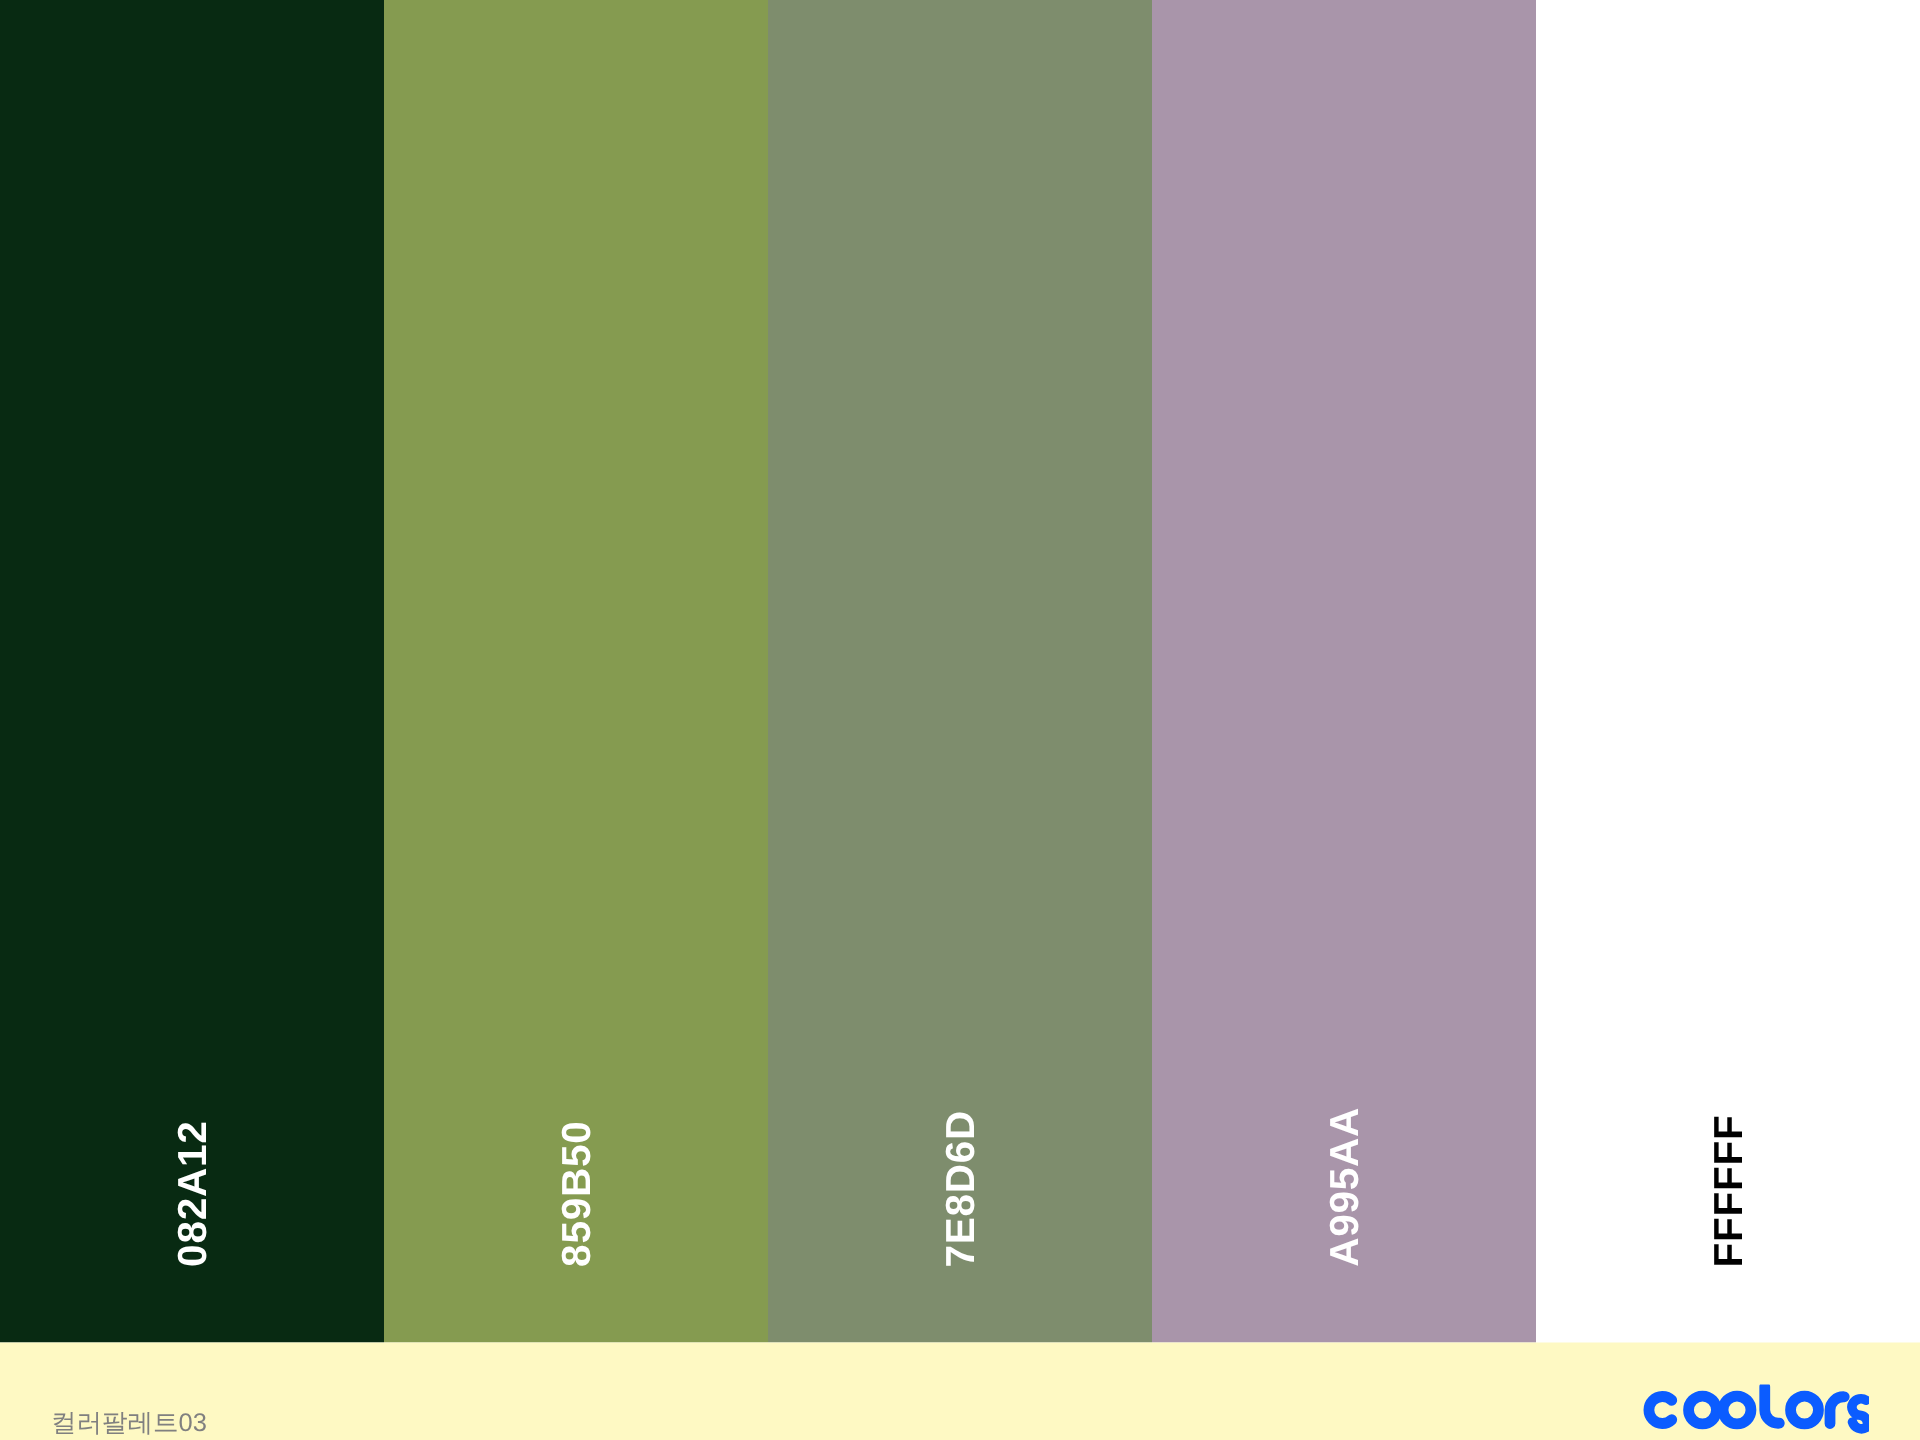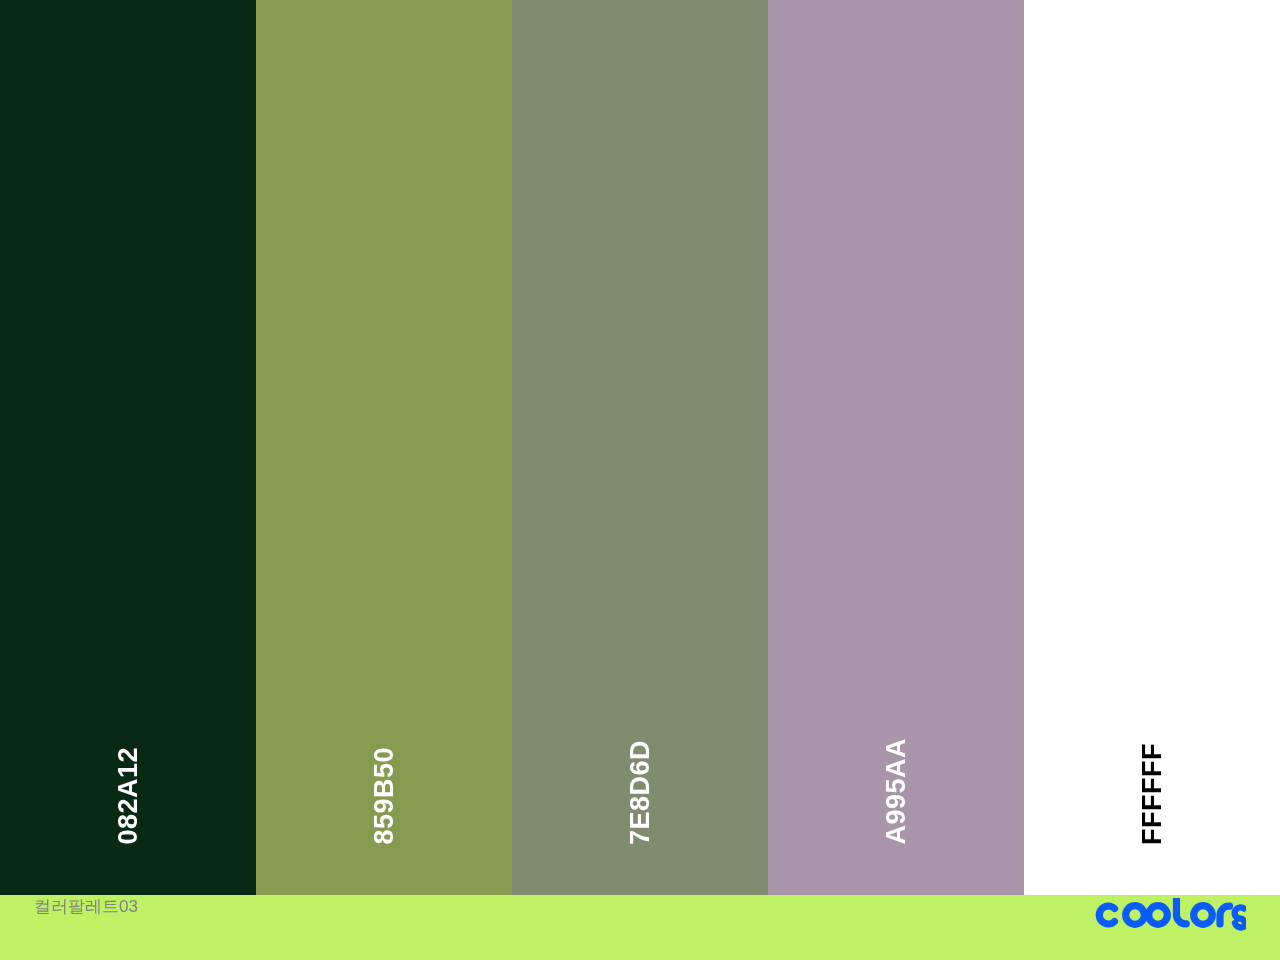--- a/index.html
+++ b/index.html
@@ -51,24 +51,24 @@
     margin-bottom: 50px;
     white-space: nowrap;
     user-select: none;
   }
 
   
   .footer {
     position: relative;
     width: 1280px;
     height: 65px;
-    background: #bef264;
+    background: #fef9c3;
     display: flex;
     flex-direction: row;
-    align-items: flex-start;
+    align-items: flex-end;
     justify-content: space-between;
     box-sizing: border-box;
     padding: 0 34px 0 34px;
   }
 
   .footer-title {
     font-family: "Liberation Sans", sans-serif;
     font-size: 17px;
     color: #808080;
     letter-spacing: 0px;

